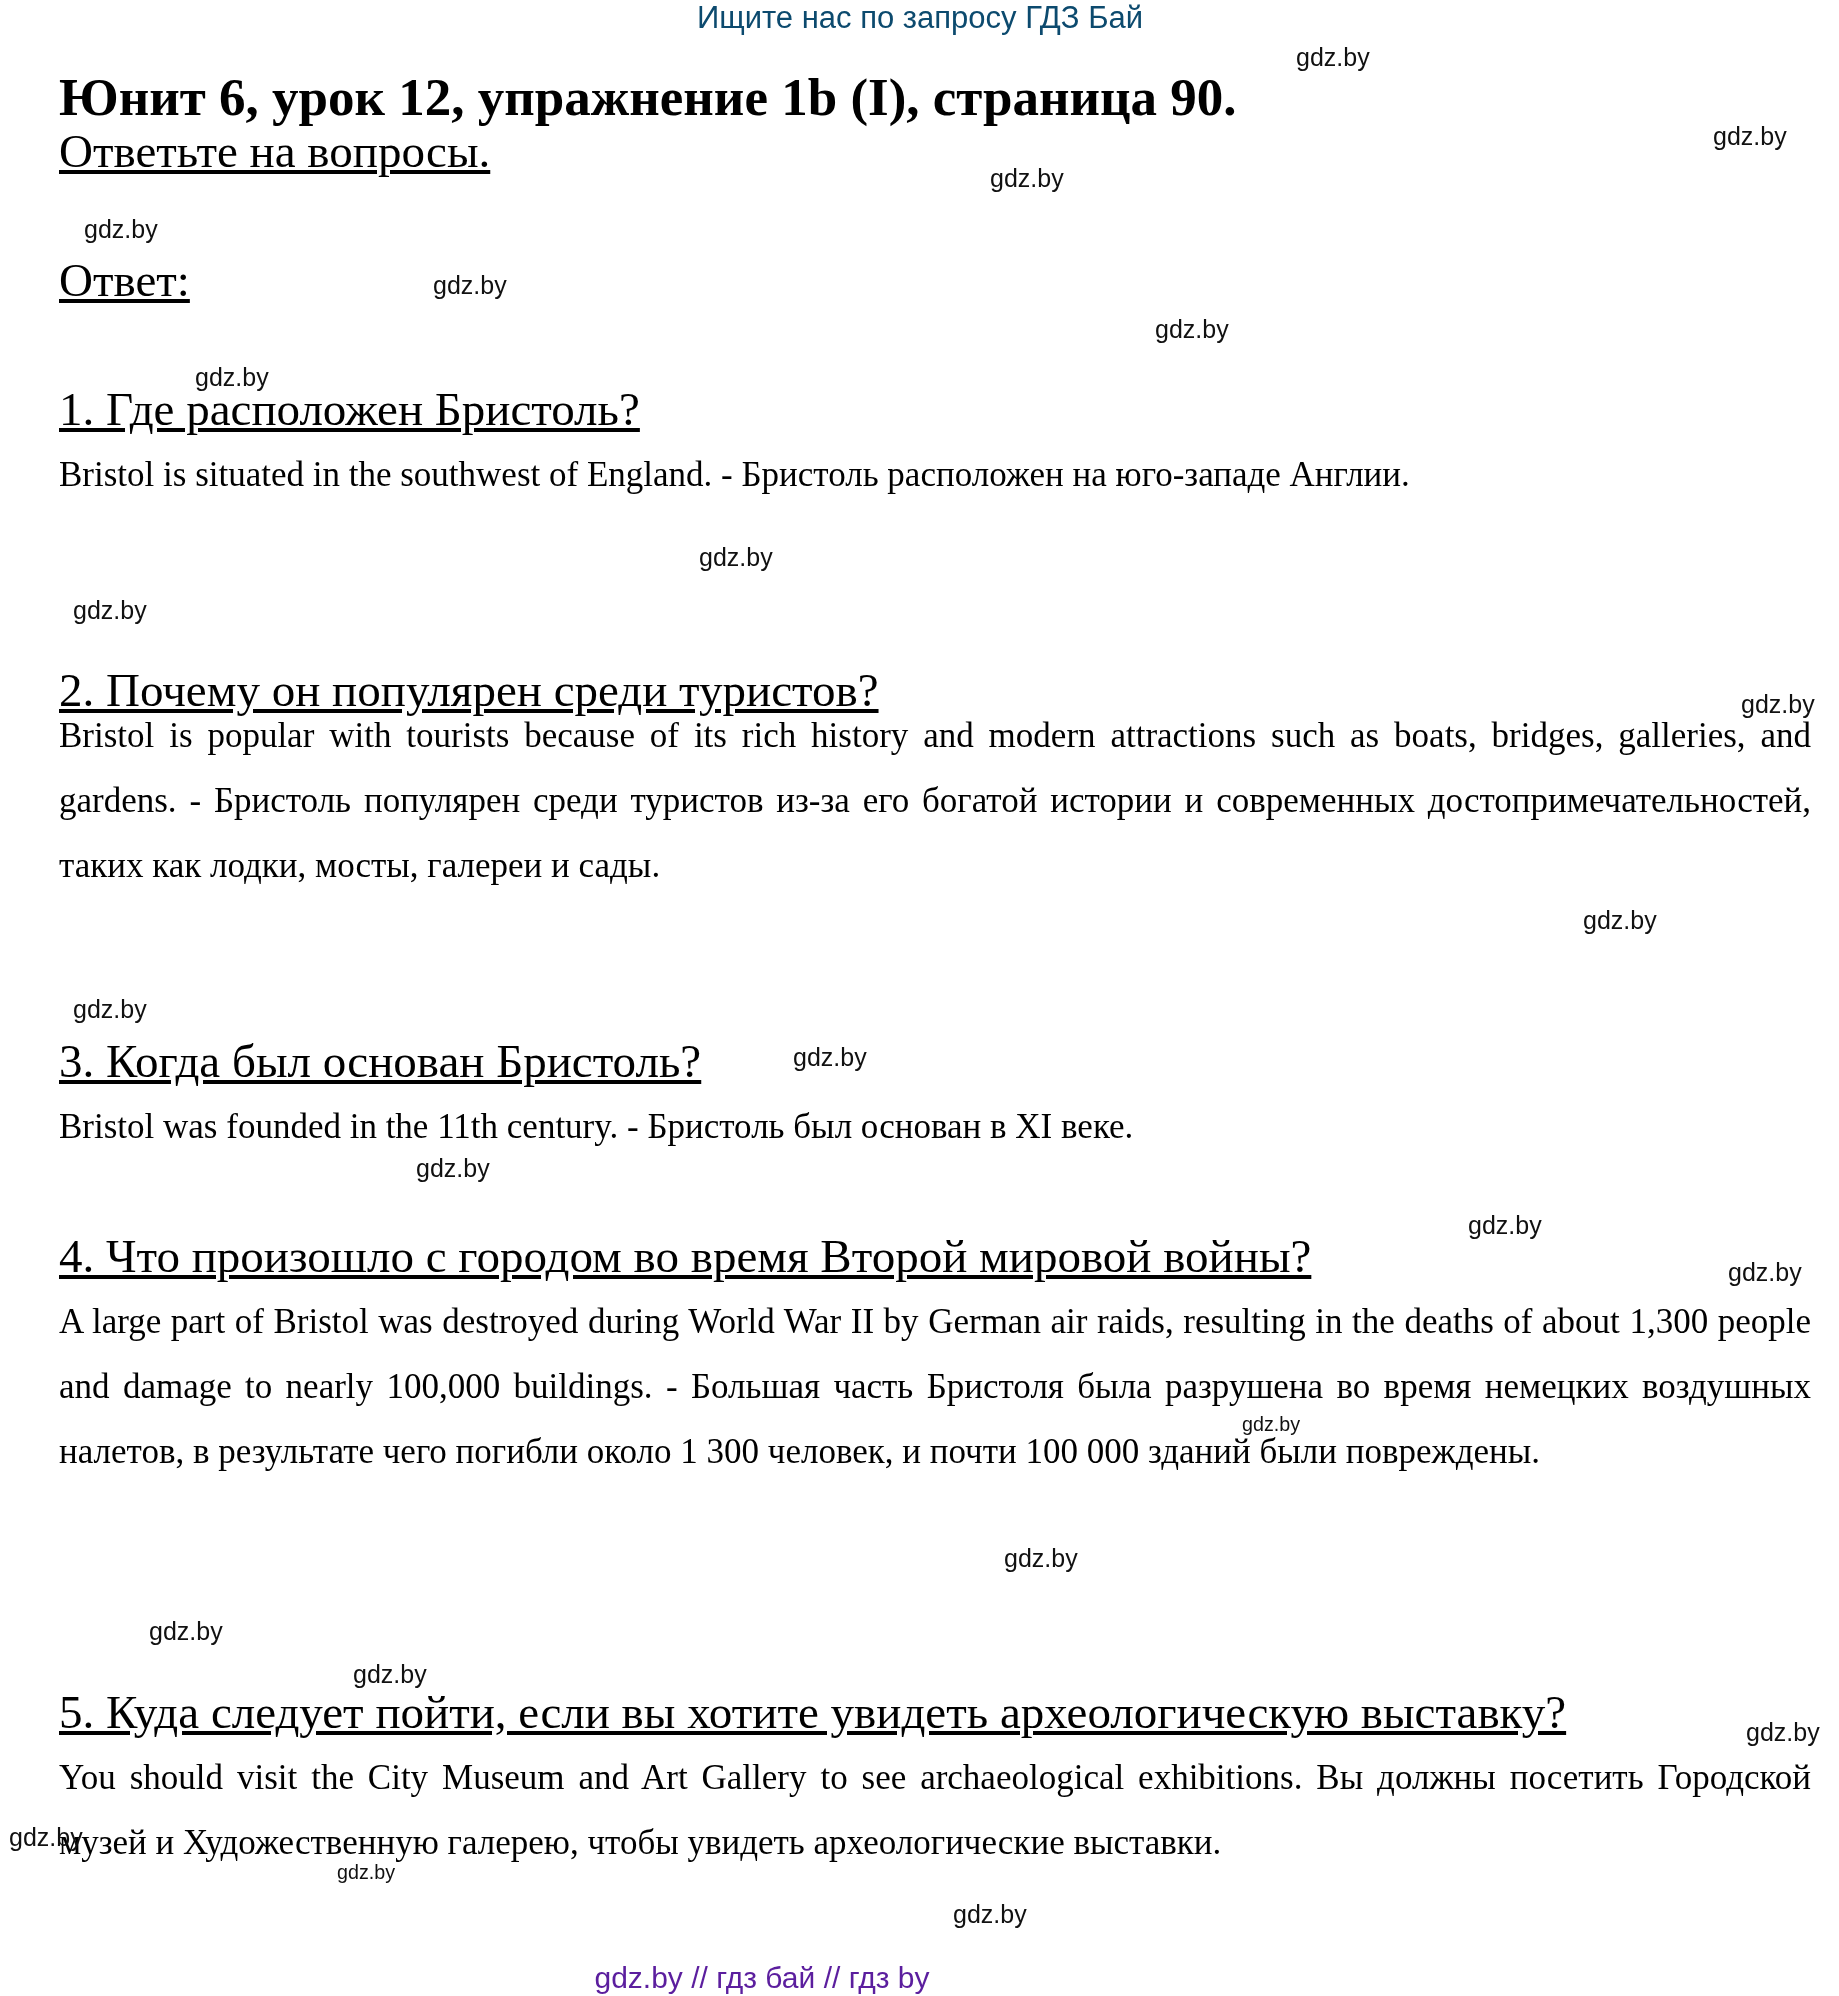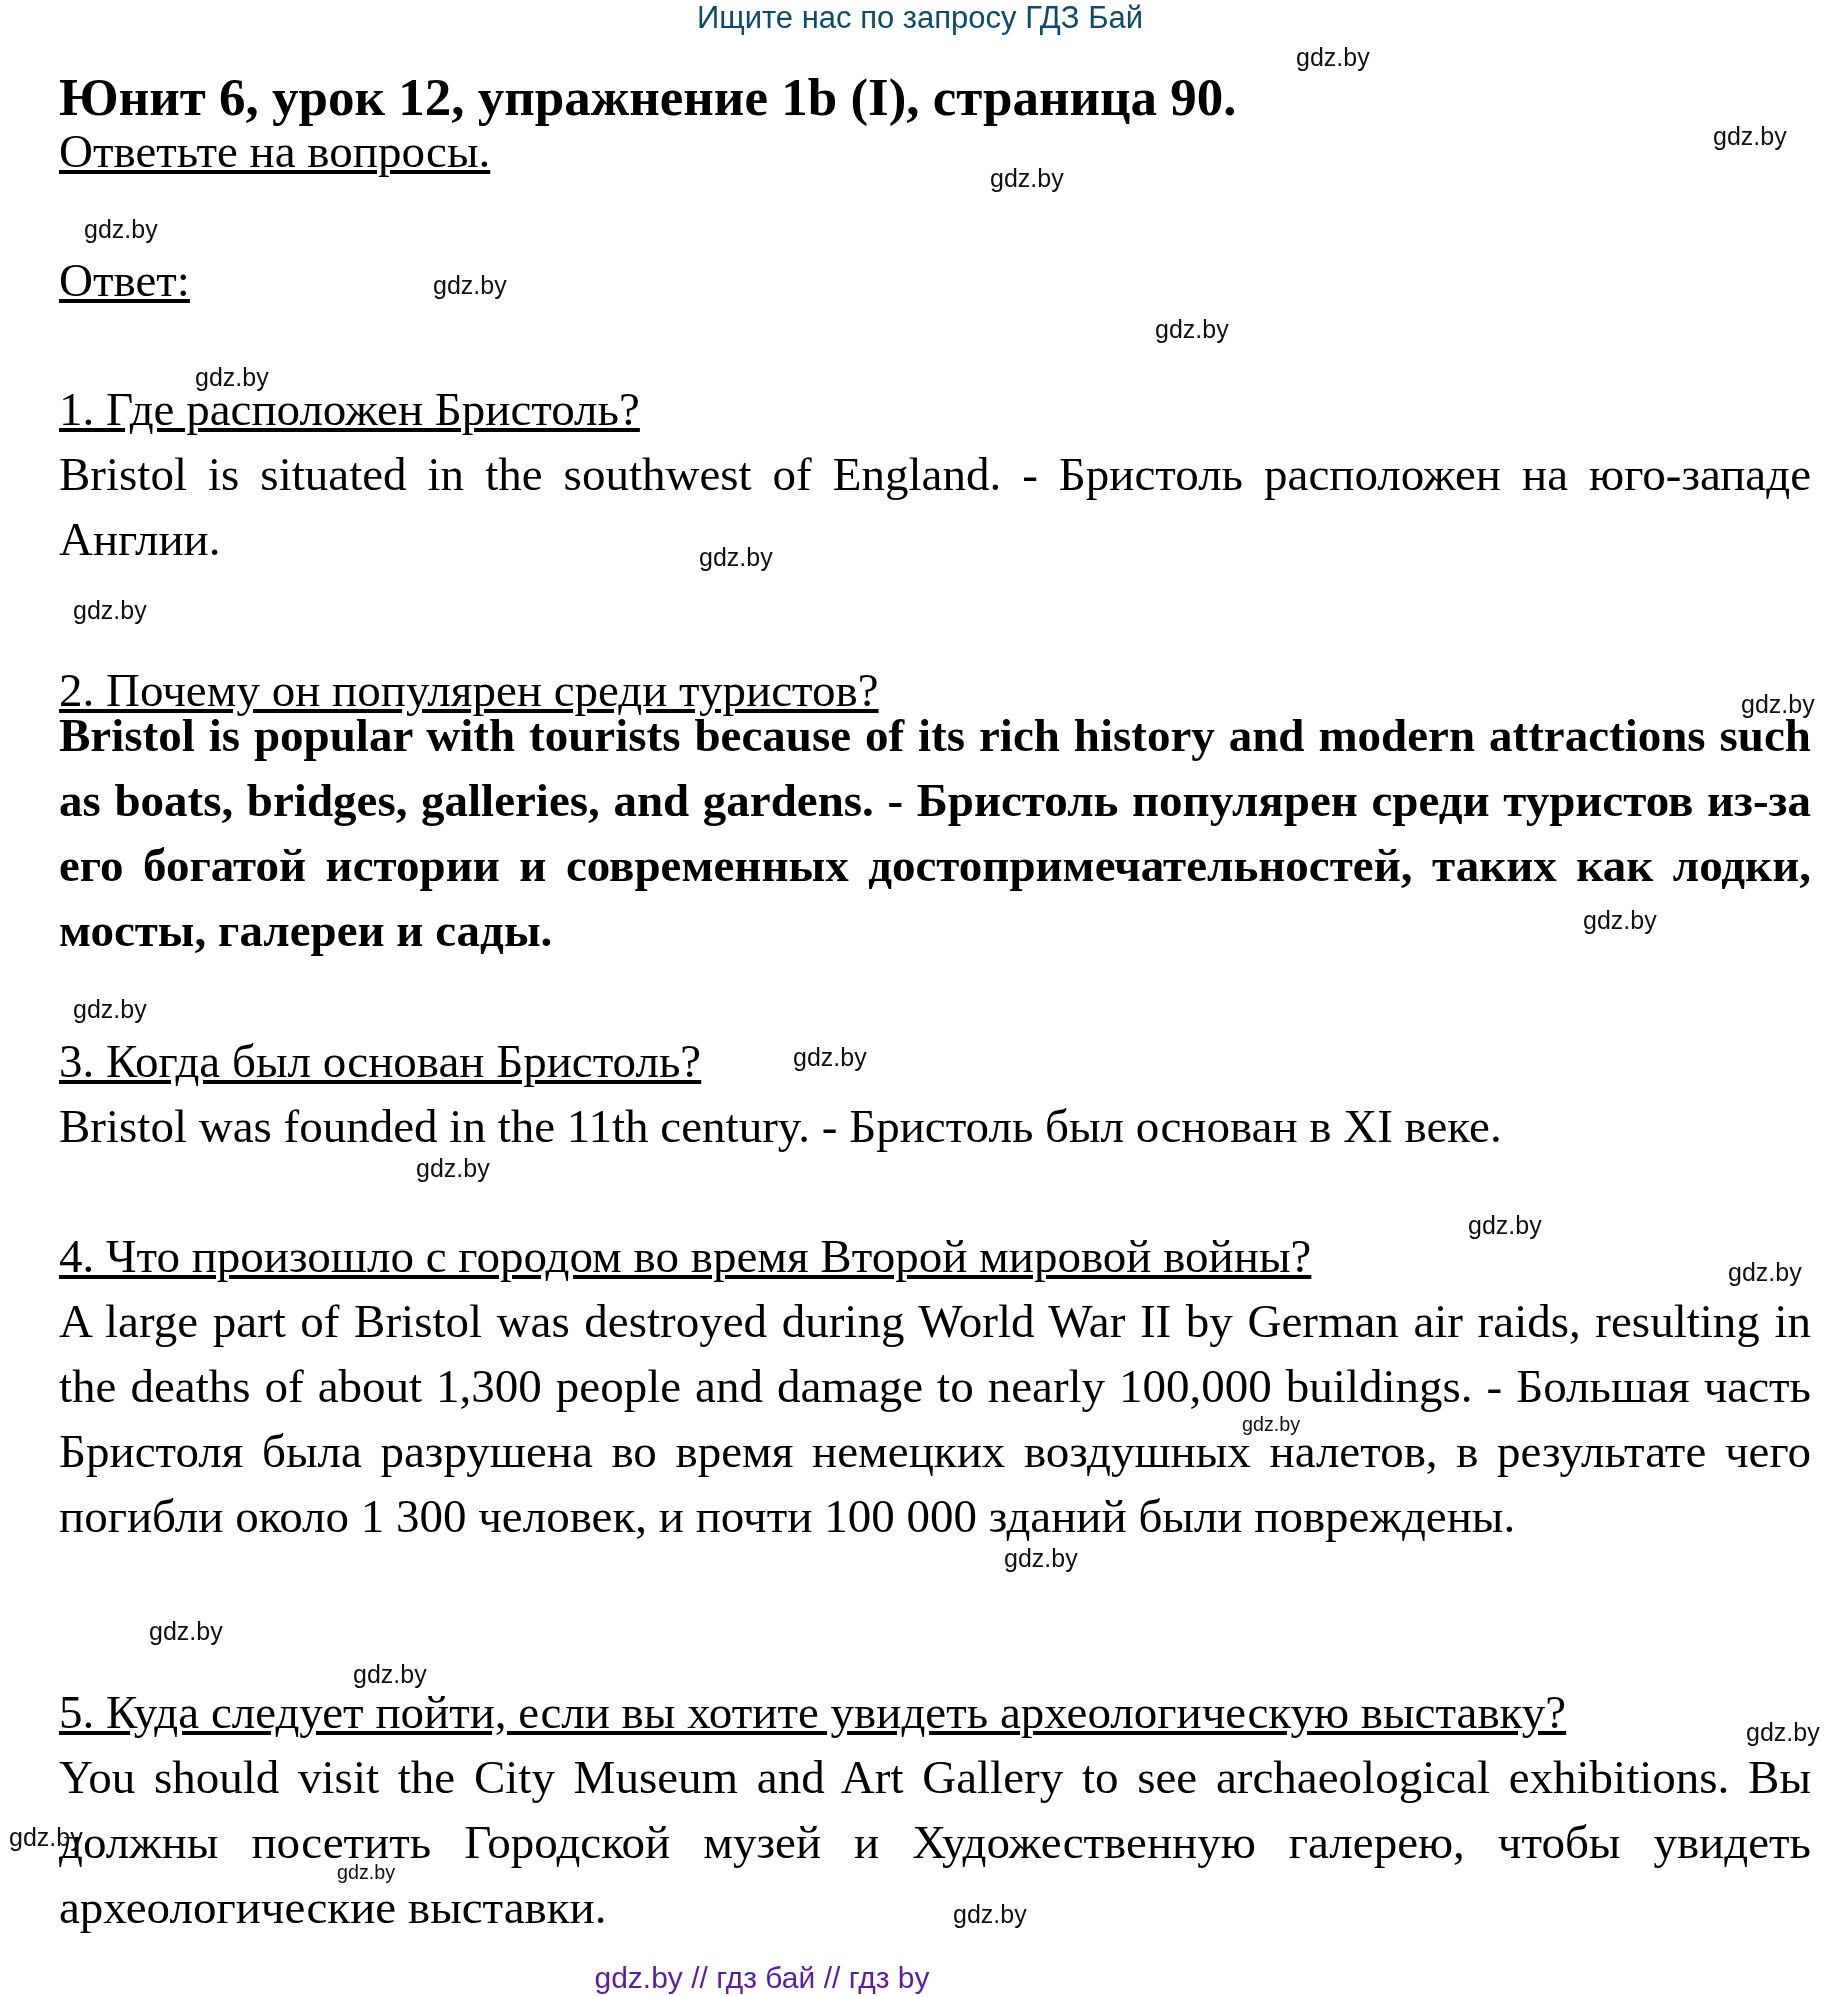--- a/index.html
+++ b/index.html
@@ -2,39 +2,39 @@
 <html style="font-size:14.3px"><head>
 <meta charset="utf-8">
 <style>
   html, body { margin:0; padding:0; background:#ffffff; }
   body { width:1840px; height:1996px; position:relative; overflow:hidden; }
   .serif { font-family:"Liberation Serif","DejaVu Serif",serif; color:#000; }
   .sans { font-family:"Liberation Sans","DejaVu Sans",sans-serif; }
   .top-banner { position:absolute; left:0; width:1840px; top:0; text-align:center; font-size:31px; color:#0c4a6e; }
   .title { position:absolute; left:59px; top:67px; font-size:53px; font-weight:bold; }
   .line { position:absolute; left:59px; font-size:47px; white-space:nowrap;text-decoration:underline; }
-  .para { position:absolute; left:59px; width:1752px; font-size:47px; line-height:65px; text-align:justify; }
+  .para { position:absolute; left:59px; width:1752px; font-size:35px; line-height:65px; text-align:justify; }
   .wm { position:absolute; font-size:25px; color:#111; white-space:nowrap; }
   .wm.small { font-size:19.7px; }
   .footer { position:absolute; left:0; width:1524px; top:1961px; text-align:center; font-size:30px; color:#5b1e9e; }
 </style>
 </head>
 <body>
 
 <div class="top-banner sans">Ищите нас по запросу ГДЗ Бай</div>
 
 <div class="title serif">Юнит 6, урок 12, упражнение 1b (I), страница 90.</div>
 <div class="line serif" style="top:124px;">Ответьте на вопросы.</div>
 <div class="line serif" style="top:253px;">Ответ:</div>
 
 <div class="line serif" style="top:382px;">1. Где расположен Бристоль?</div>
 <div class="para serif" style="top:442px;">Bristol is situated in the southwest of England. - Бристоль расположен на юго-западе Англии.</div>
 
 <div class="line serif" style="top:643px;margin-top:20px;">2. Почему он популярен среди туристов?</div>
-<div class="para serif" style="top:703px;font-weight:bold;">Bristol is popular with tourists because of its rich history and modern attractions such as boats, bridges, galleries, and gardens. - Бристоль популярен среди туристов из-за его богатой истории и современных достопримечательностей, таких как лодки, мосты, галереи и сады.</div>
+<div class="para serif" style="top:703px;">Bristol is popular with tourists because of its rich history and modern attractions such as boats, bridges, galleries, and gardens. - Бристоль популярен среди туристов из-за его богатой истории и современных достопримечательностей, таких как лодки, мосты, галереи и сады.</div>
 
 <div class="line serif" style="top:1034px;">3. Когда был основан Бристоль?</div>
 <div class="para serif" style="top:1094px;">Bristol was founded in the 11th century. - Бристоль был основан в XI веке.</div>
 
 <div class="line serif" style="top:1229px;">4. Что произошло с городом во время Второй мировой войны?</div>
 <div class="para serif" style="top:1289px;">A large part of Bristol was destroyed during World War II by German air raids, resulting in the deaths of about 1,300 people and damage to nearly 100,000 buildings. -  Большая часть Бристоля была разрушена во время немецких воздушных налетов, в результате чего погибли около 1 300 человек, и почти 100 000 зданий были повреждены.</div>
 
 <div class="line serif" style="top:1685px;">5. Куда следует пойти, если вы хотите увидеть археологическую выставку?</div>
 <div class="para serif" style="top:1745px;">You should visit the City Museum and Art Gallery to see archaeological exhibitions. Вы должны посетить Городской музей и Художественную галерею, чтобы увидеть археологические выставки.</div>
 

